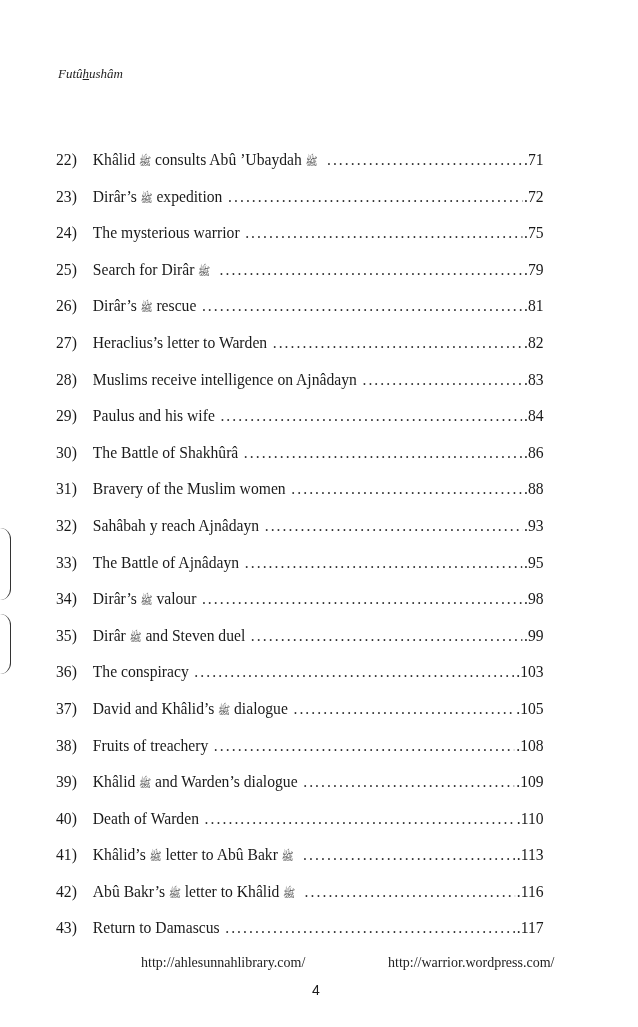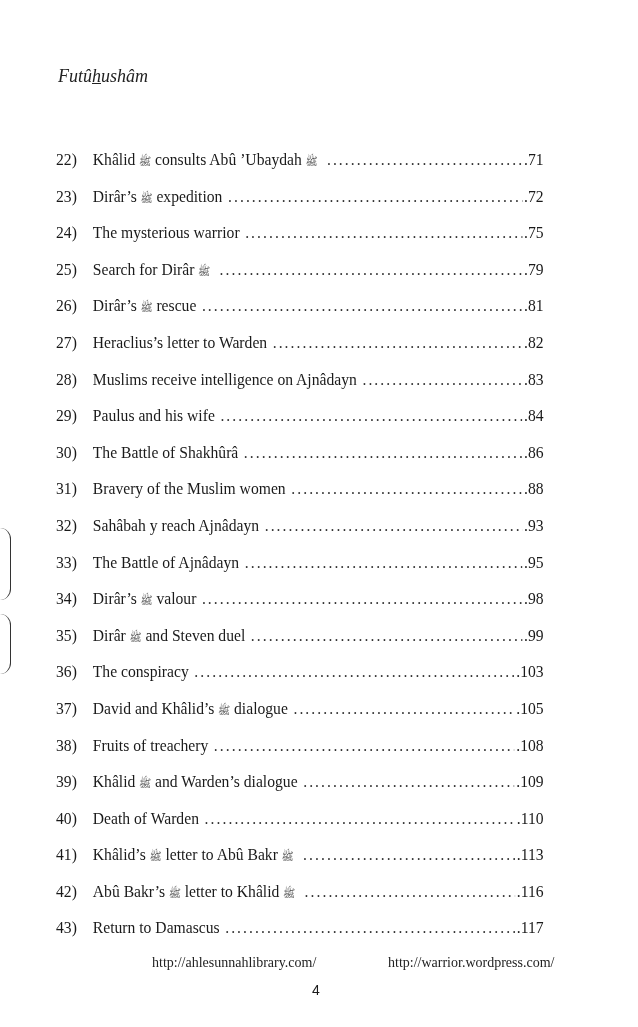--- a/index.html
+++ b/index.html
@@ -3,21 +3,21 @@
   <meta charset="utf-8">
   <style>
     html, body { margin: 0; padding: 0; }
     body {
       width: 638px; height: 1027px; position: relative; overflow: hidden;
       background: #ffffff; color: #1a1a1a;
       font-family: "Liberation Serif", serif;
     }
     .running-head {
       position: absolute; left: 58px; top: 66px;
-      font-style: italic; font-size: 18px; color: #222;
+      font-style: italic; font-size: 13px; color: #222;
     }
     .running-head .ul { text-decoration: underline; }
     .toc {
       position: absolute; left: 56px; top: 150px; width: 488px;
       margin: 0; padding: 0; list-style: none;
     }
     .toc li {
       display: flex; align-items: baseline; height: 36.6px;
       font-size: 17px; white-space: nowrap;
       transform: scaleX(0.92); transform-origin: left center;
@@ -31,21 +31,21 @@
       letter-spacing: 3px; color: #333;
     }
     .toc .leader::before {
       content: ". . . . . . . . . . . . . . . . . . . . . . . . . . . . . . . . . . . . . . . . . . . . . . . . . . . . . . . .";
       letter-spacing: -1px;
     }
     .toc .page { flex: 0 0 auto; }
     .footer-links {
       position: absolute; top: 955px; left: 0; width: 638px; font-size: 14px; color: #222;
     }
-    .footer-links .l1 { position: absolute; left: 152px; }
+    .footer-links .l1 { position: absolute; left: 141px; }
     .footer-links .l2 { position: absolute; left: 388px; }
     .page-number {
       position: absolute; top: 982px; left: 312px;
       font-family: "Liberation Sans", sans-serif; font-size: 14px;
     }
     .margin-mark {
       position: absolute; width: 10px; border-right: 1.5px solid #333;
       border-radius: 0 12px 12px 0;
     }
     .m1 { left: 0; top: 528px; height: 72px; }

